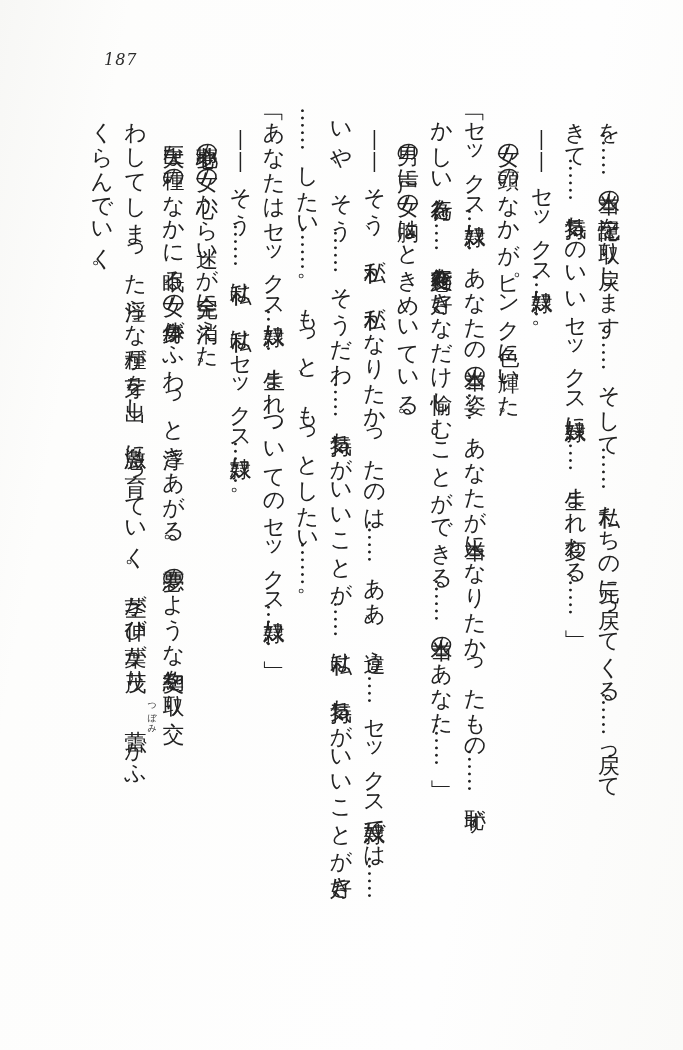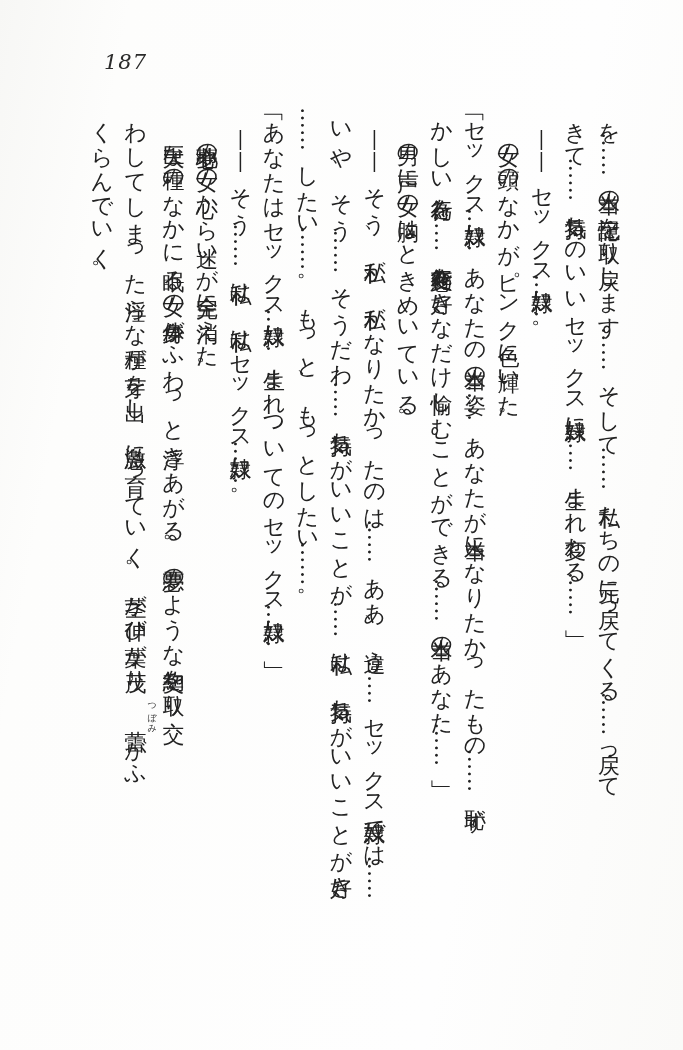--- a/index.html
+++ b/index.html
@@ -16,21 +16,21 @@
     position: relative;
     width: 683px;
     height: 1050px;
     background: linear-gradient(100deg, #f7f7f5 0%, #fdfdfc 15%, #fefefe 70%, #fafaf8 100%);
     font-family: "DejaVu Serif", "Liberation Serif", serif;
   }
   .page-number {
     position: absolute;
     top: 50px;
     left: 104px;
-    font-size: 21px;
+    font-size: 16px;
     font-style: italic;
     color: #2b2b2b;
     letter-spacing: 1px;
   }
   .text-block {
     position: absolute;
     top: 107px;
     right: 57px;
     height: 838px;
     writing-mode: vertical-rl;

